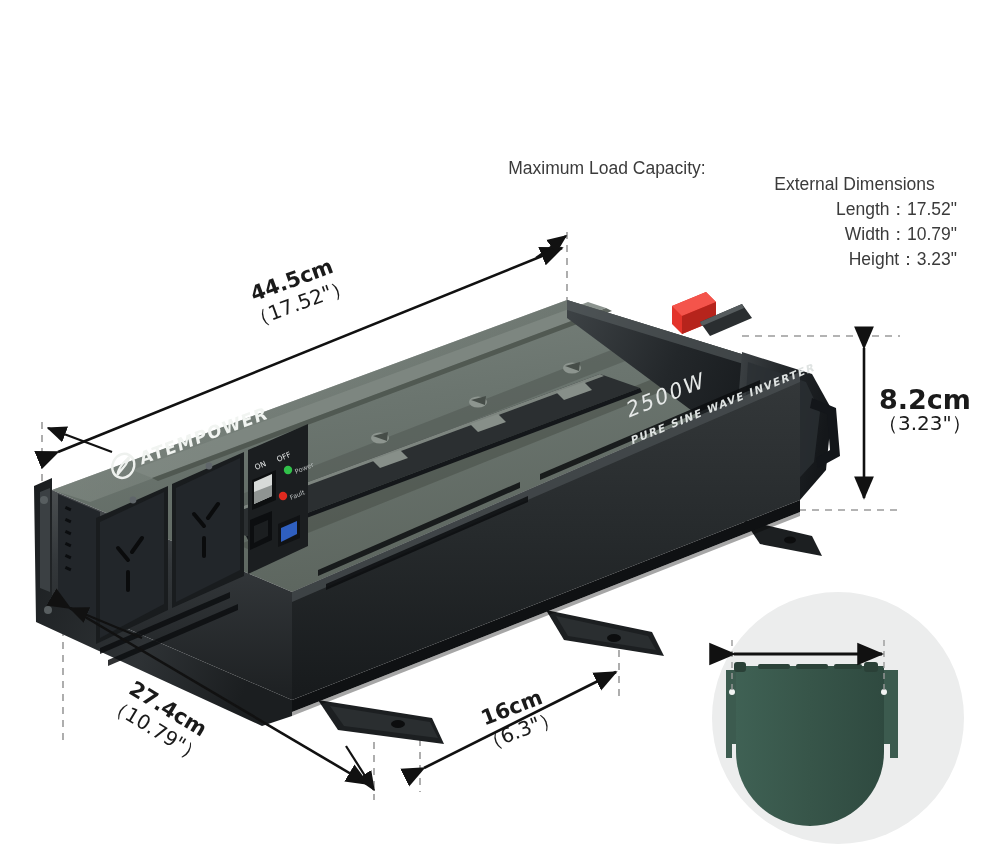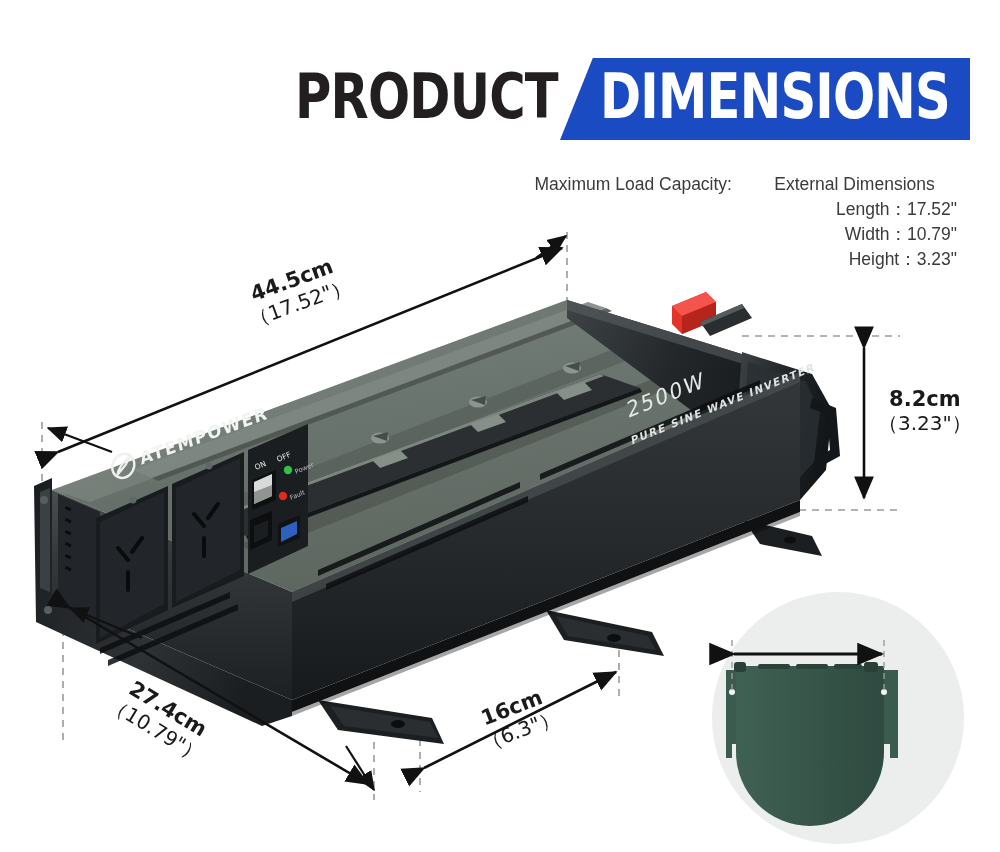--- a/index.html
+++ b/index.html
@@ -39,40 +39,40 @@
 
   
   .callout {
     position: absolute;
     font-family: "Liberation Sans", sans-serif;
     color: #3b3b3b;
     font-size: 17.5px;
     line-height: 25px;
     white-space: nowrap;
   }
-  .cap-block { left: 482px; top: 172px; text-align: right; width: 250px; }
+  .cap-block { left: 482px; top: 156px; text-align: center; width: 250px; }
   .ext-block { left: 752px; top: 172px; text-align: right; width: 205px; }
   .ext-block .ext-title { text-align: center; }
 
   
   .dimlabel {
     position: absolute;
     font-family: "DejaVu Sans", sans-serif;
     color: #1a1a1a;
     white-space: nowrap;
     text-align: center;
   }
   .dimlabel .big { font-weight: 700; font-size: 21px; line-height: 23px; display: block; }
   .dimlabel .sub { font-weight: 400; font-size: 20px; line-height: 24px; display: block; }
 
   .lbl-length { left: 238px; top: 288px; transform: rotate(-20deg); transform-origin: left top; }
   .lbl-width  { left: 128px; top: 672px; transform: rotate(31deg);  transform-origin: left top; }
   .lbl-depth  { left: 470px; top: 712px; transform: rotate(-21deg); transform-origin: left top; }
   .lbl-height { left: 878px; top: 388px; }
-  .lbl-height .big { font-size: 21px; }
+  .lbl-height .big { font-size: 27px; }
   .lbl-inset  { left: 780px; top: 602px; width: 160px; }
   .lbl-inset .big { font-size: 21px; }
   .lbl-inset .sub { font-size: 20px; }
 
   
   svg.layer { position: absolute; left: 0; top: 0; width: 1000px; height: 852px; overflow: visible; }
   svg.layer.front { z-index: 40; }
   svg.layer.back  { z-index: 5; }
 
   
@@ -87,25 +87,20 @@
     z-index: 15;
   }
   .inset-svg { position: absolute; left: 0; top: 0; width: 252px; height: 252px; }
   .inset-dims { position: absolute; left: 712px; top: 592px; width: 252px; height: 252px; z-index: 30; overflow: visible; }
 </style>
 </head>
 <body>
 
 <div id="stage">
 
-  <div class="header">
-    <div class="hdr-banner"></div>
-    <div class="hdr-word-1">PRODUCT</div>
-    <div class="hdr-word-2">DIMENSIONS</div>
-  </div>
 
   <div class="callout cap-block">
     <div>Maximum Load Capacity:</div>
   </div>
 
   <div class="callout ext-block">
     <div class="ext-title">External Dimensions</div>
     <div>Length：17.52"</div>
     <div>Width：10.79"</div>
     <div>Height：3.23"</div>

